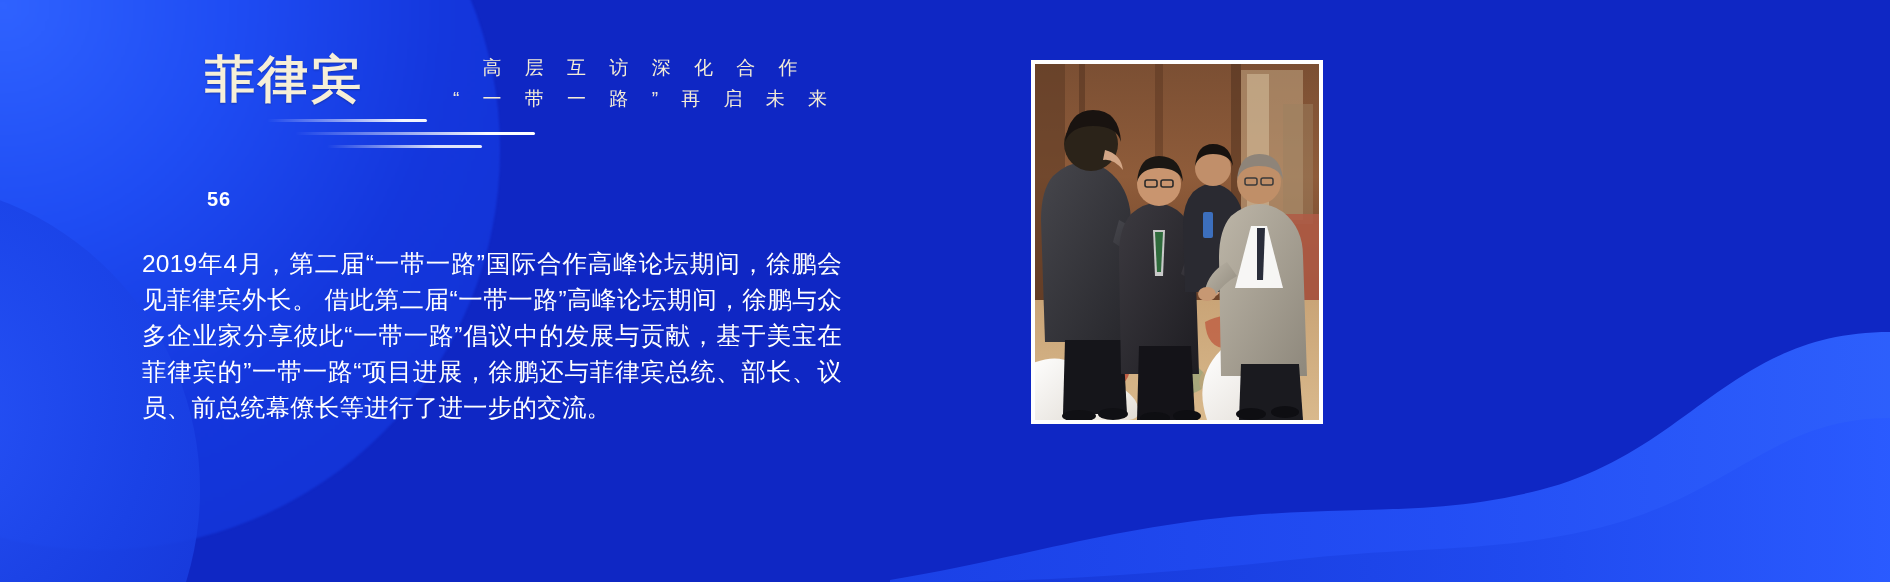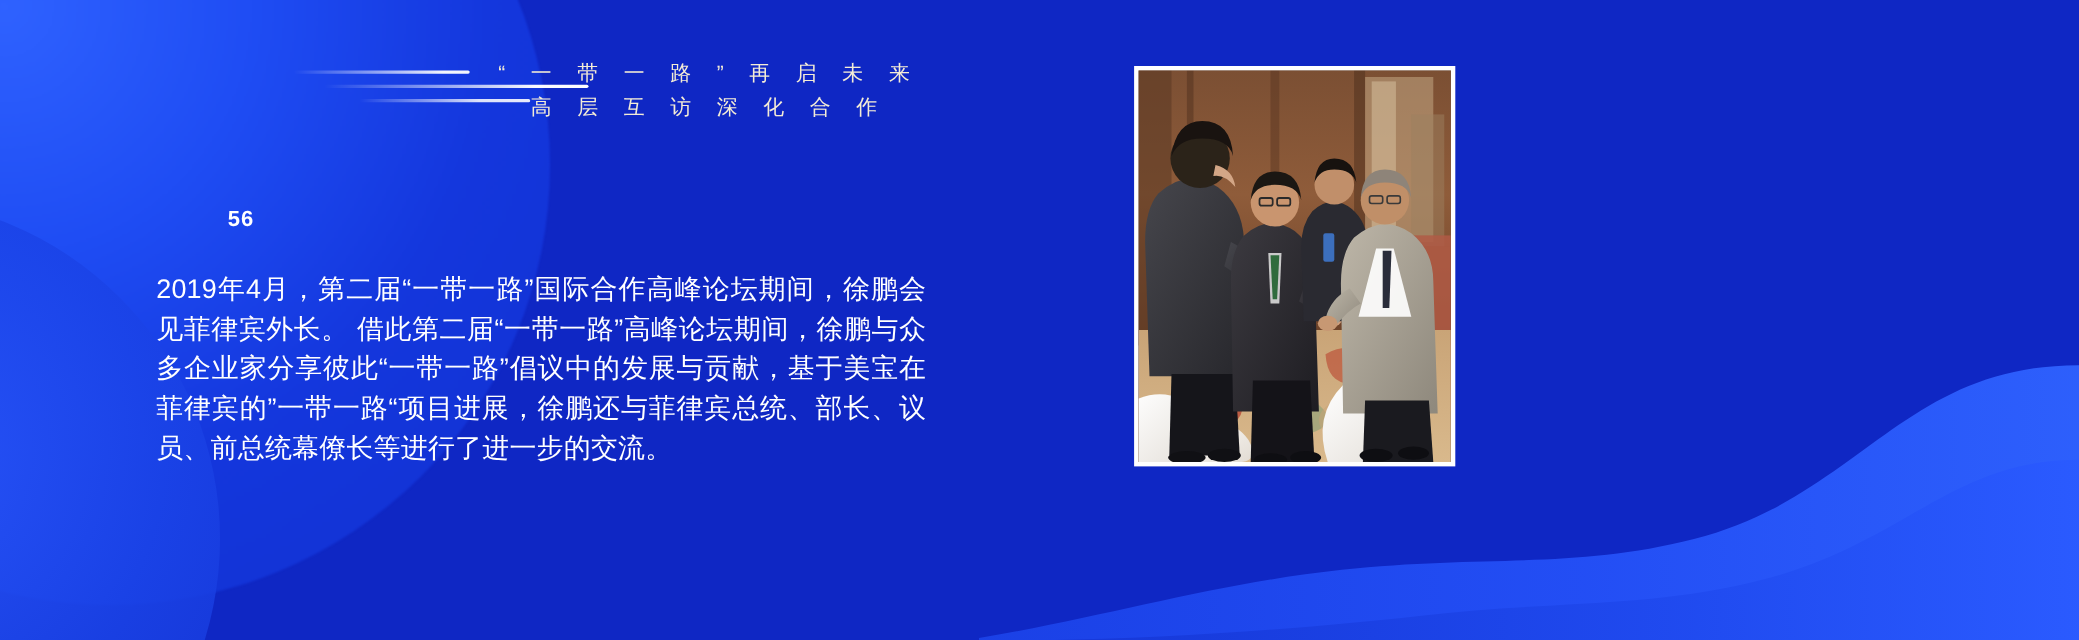--- a/index.html
+++ b/index.html
@@ -177,30 +177,31 @@
         <stop offset="0%" stop-color="#1536d6"></stop>
         <stop offset="60%" stop-color="#1f49ee"></stop>
         <stop offset="100%" stop-color="#2a5aff"></stop>
       </linearGradient>
     </defs>
     <path d="M1000,10 C840,10 800,130 650,168 C540,196 460,182 330,196 C210,209 120,238 0,258 L0,260 L1000,260 Z" fill="url(#wg1)" opacity="0.95"></path>
     <path d="M1000,96 C880,96 840,176 700,208 C600,231 520,224 400,238 C300,249 180,258 60,260 L1000,260 Z" fill="url(#wg2)" opacity="0.9"></path>
   </svg>
 
   <div class="title-block">
+    <div class="main-title">菲律宾</div>
     <div class="deco-lines">
       <div class="deco-line l1"></div>
       <div class="deco-line l2"></div>
       <div class="deco-line l3"></div>
     </div>
   </div>
 
   <div class="heading">
+    <div class="heading-line">高 层 互 访 深 化 合 作</div>
     <div class="heading-line">“ 一 带 一 路 ” 再 启 未 来</div>
-    <div class="heading-line">高 层 互 访 深 化 合 作</div>
   </div>
 
   <div class="number">56</div>
 
   <div class="body-text">2019年4月，第二届“一带一路”国际合作高峰论坛期间，徐鹏会见菲律宾外长。 借此第二届“一带一路”高峰论坛期间，徐鹏与众多企业家分享彼此“一带一路”倡议中的发展与贡献，基于美宝在菲律宾的”一带一路“项目进展，徐鹏还与菲律宾总统、部长、议员、前总统幕僚长等进行了进一步的交流。</div>
 
   <div class="photo-frame">
     <div class="photo">
       <svg viewBox="0 0 284 356" preserveAspectRatio="none">
         <defs>

